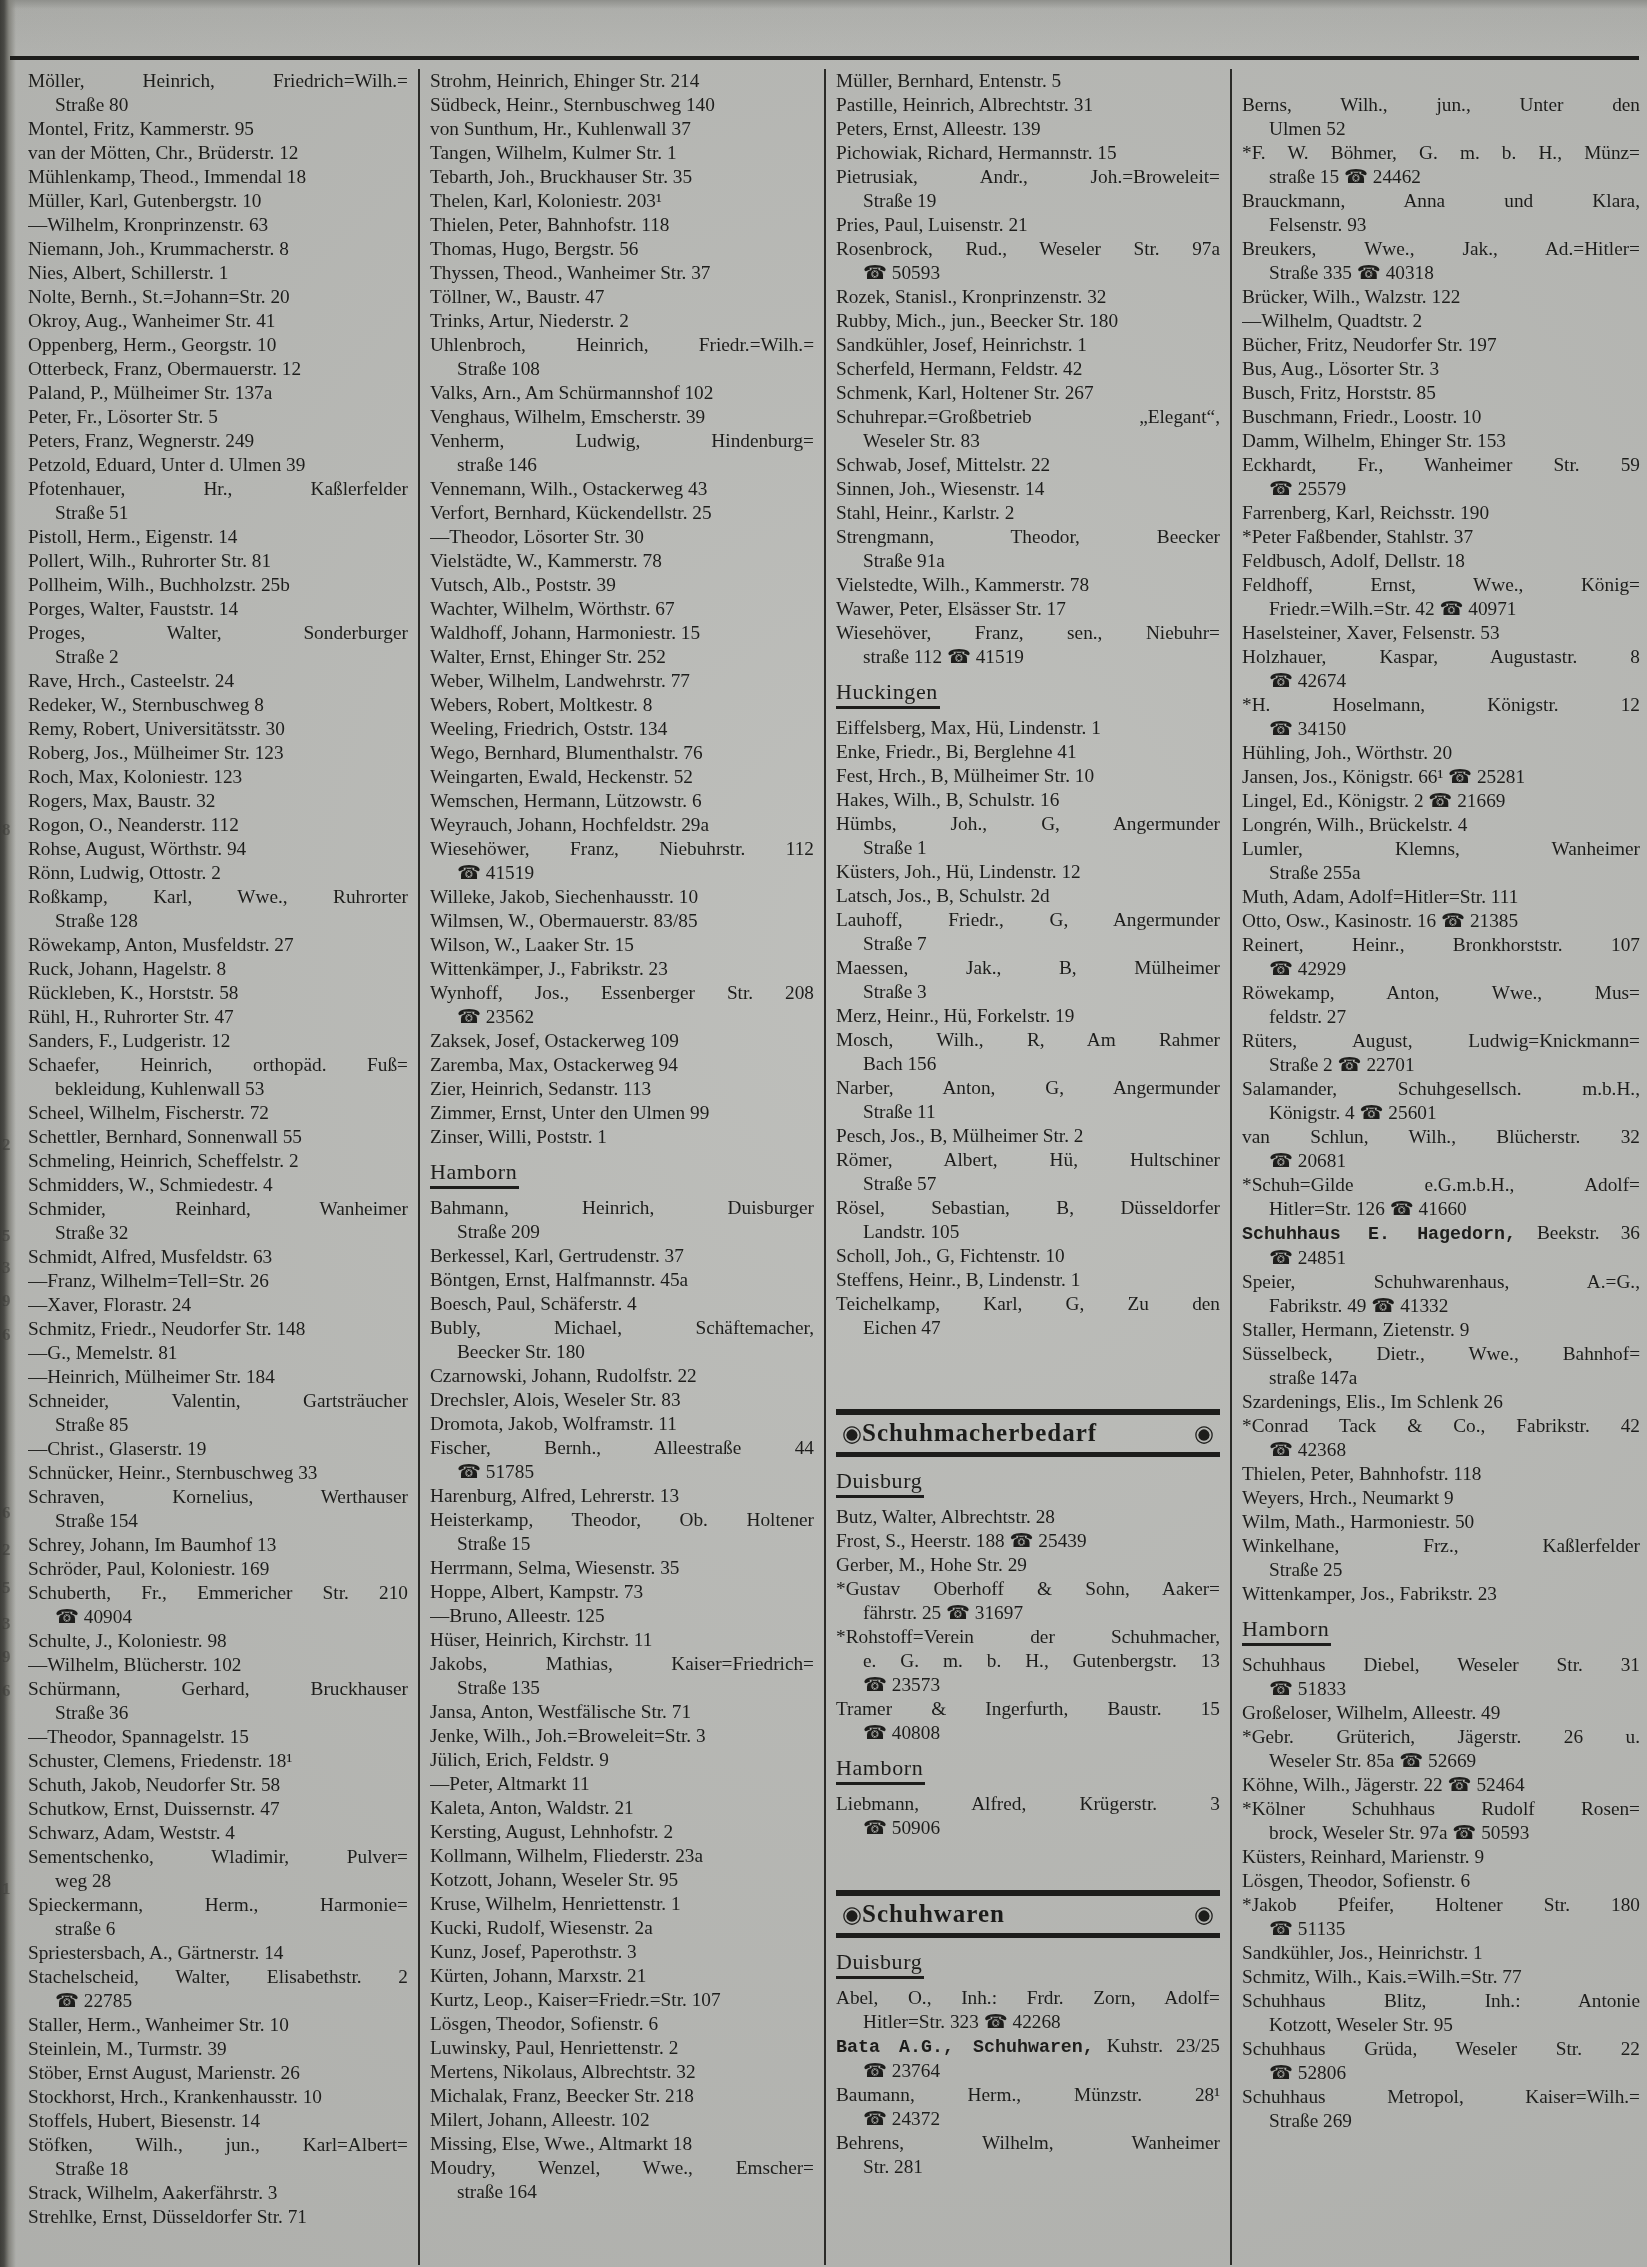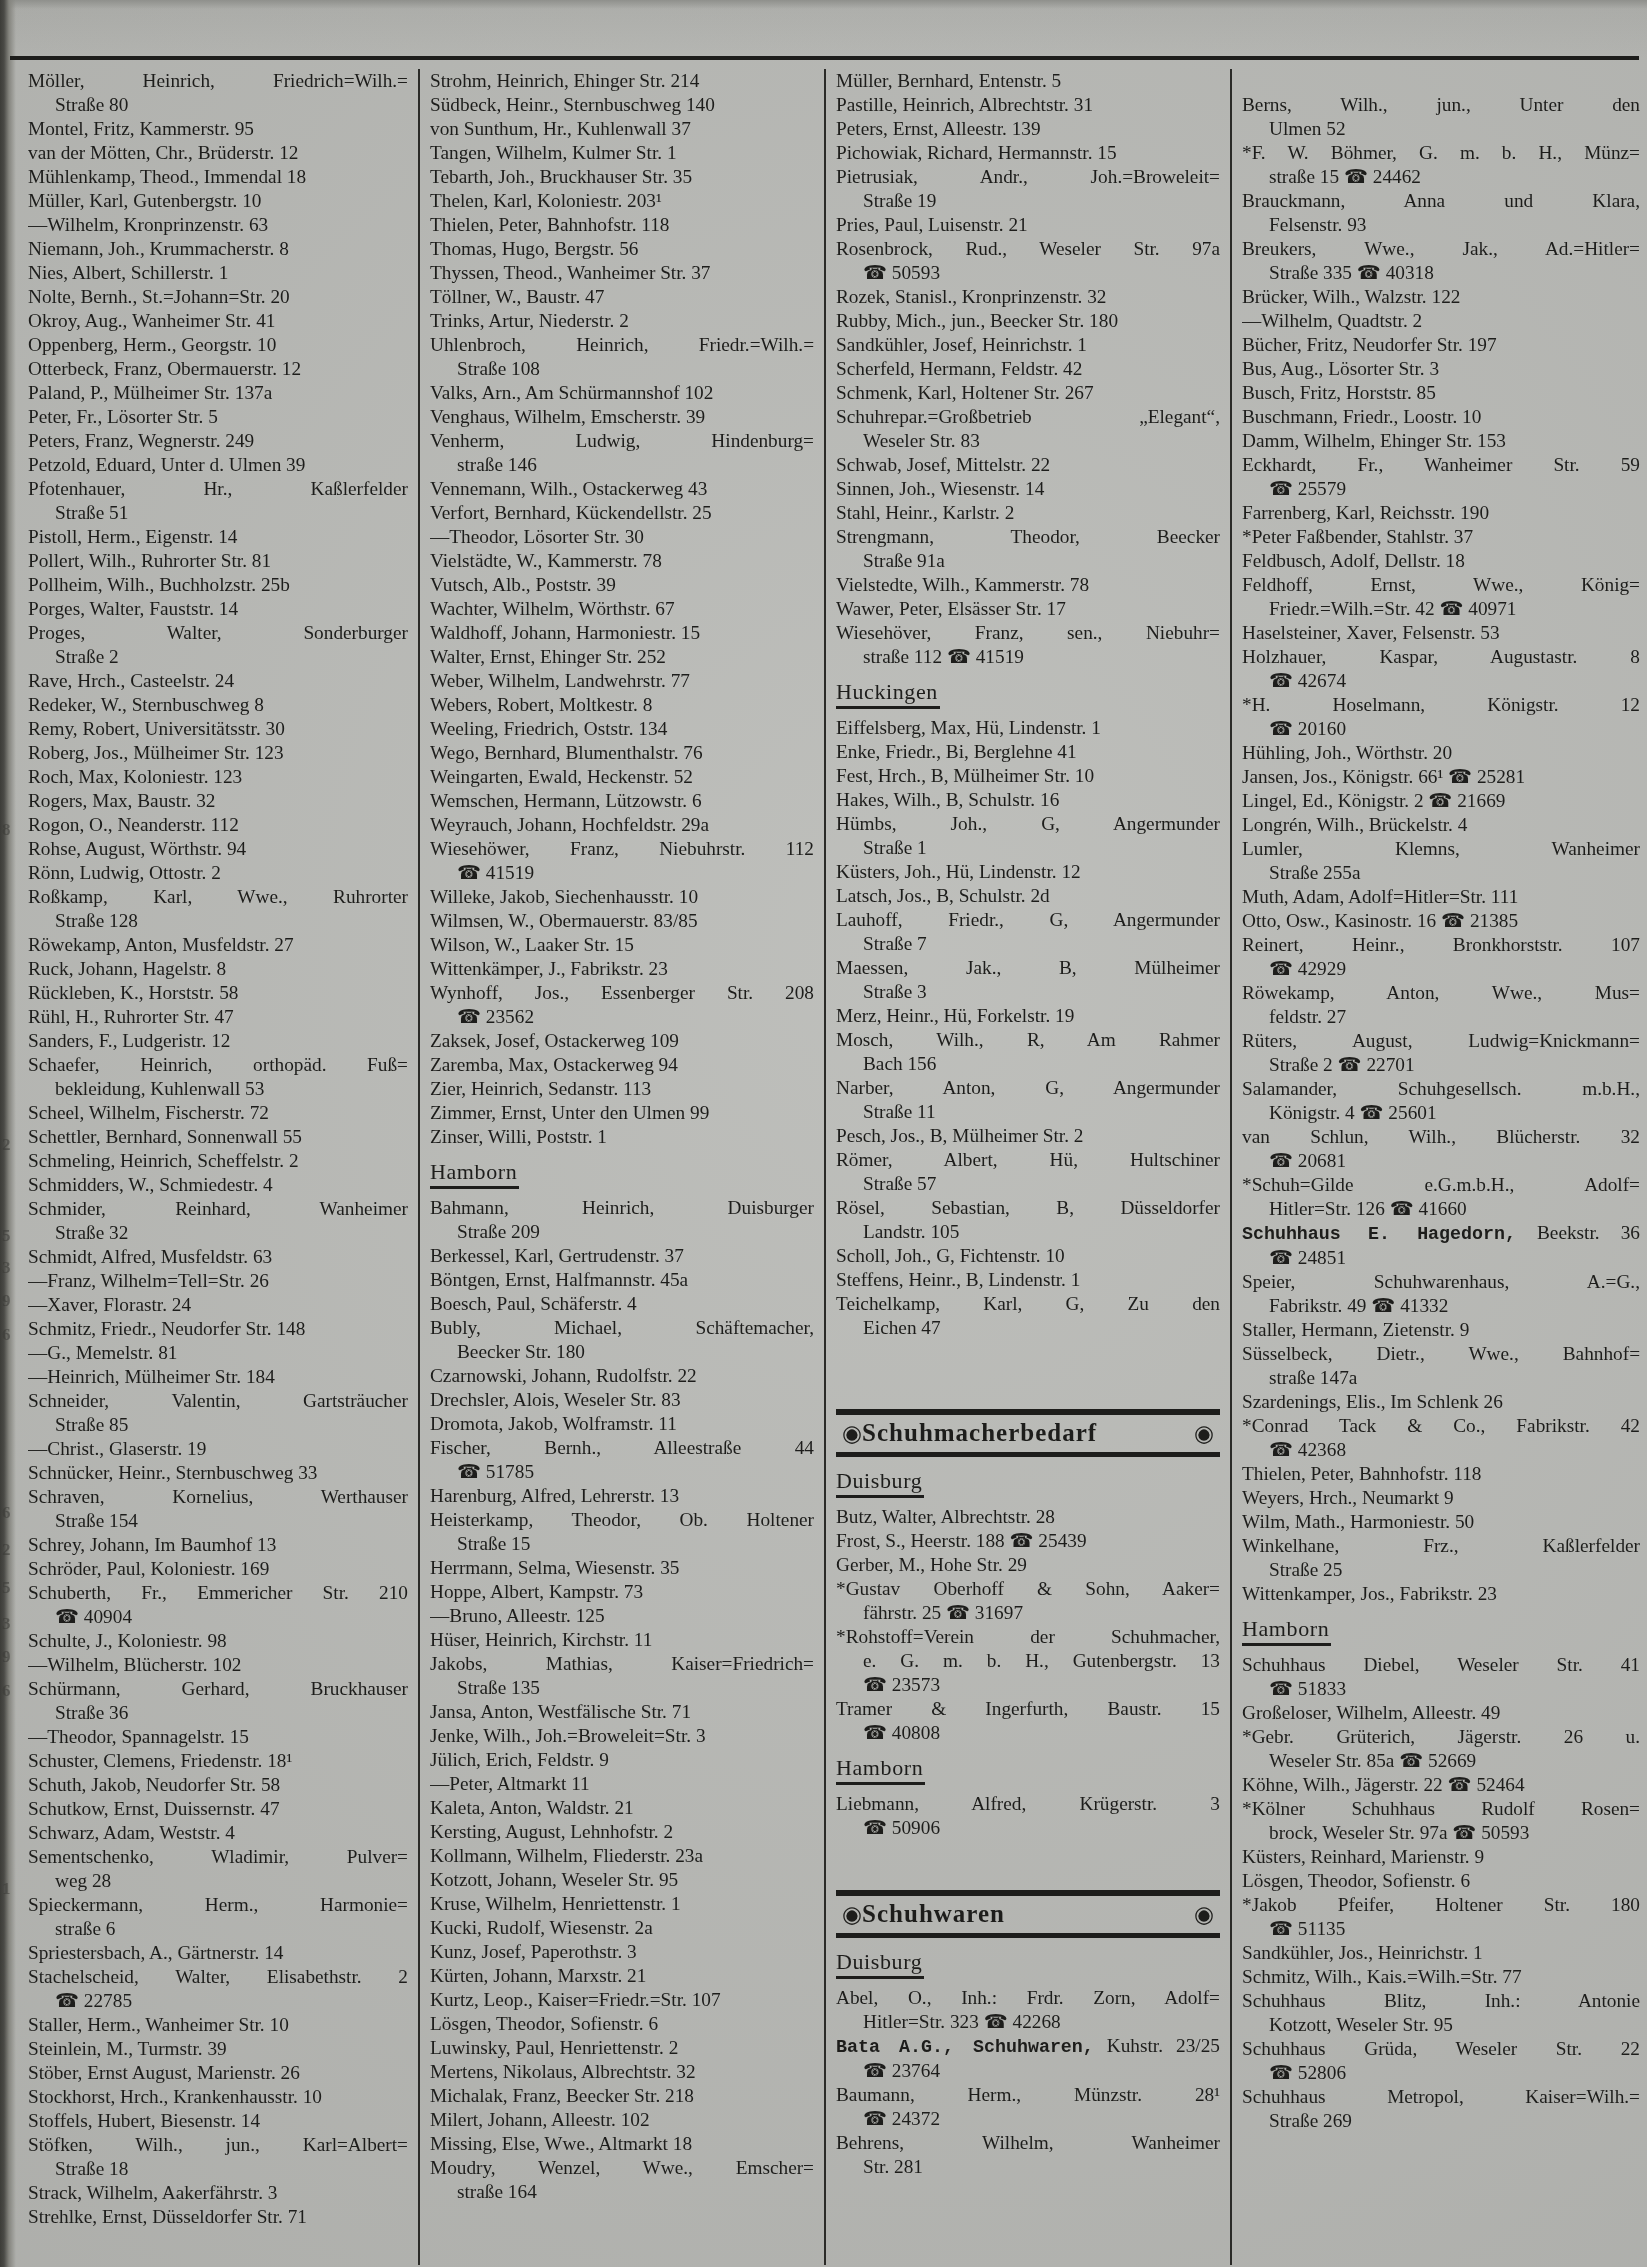--- a/index.html
+++ b/index.html
@@ -808,21 +808,21 @@
         </div>
         <div class="entry">
           <div class="line">Haselsteiner, Xaver, Felsenstr. 53</div>
         </div>
         <div class="entry">
           <div class="line j">Holzhauer, Kaspar, Augustastr. 8</div>
           <div class="line cont">☎ 42674</div>
         </div>
         <div class="entry">
           <div class="line j">*H. Hoselmann, Königstr. 12</div>
-          <div class="line cont">☎ 20160</div>
+          <div class="line cont">☎ 34150</div>
         </div>
         <div class="entry">
           <div class="line">Hühling, Joh., Wörthstr. 20</div>
         </div>
         <div class="entry">
           <div class="line">Jansen, Jos., Königstr. 66¹  ☎ 25281</div>
         </div>
         <div class="entry">
           <div class="line">Lingel, Ed., Königstr. 2  ☎ 21669</div>
         </div>
@@ -896,21 +896,21 @@
         </div>
         <div class="entry">
           <div class="line j">Winkelhane, Frz., Kaßlerfelder</div>
           <div class="line cont">Straße 25</div>
         </div>
         <div class="entry">
           <div class="line">Wittenkamper, Jos., Fabrikstr. 23</div>
         </div>
         <div class="sub-heading"><span>Hamborn</span></div>
         <div class="entry">
-          <div class="line j">Schuhhaus Diebel, Weseler Str. 41</div>
+          <div class="line j">Schuhhaus Diebel, Weseler Str. 31</div>
           <div class="line cont">☎ 51833</div>
         </div>
         <div class="entry">
           <div class="line">Großeloser, Wilhelm, Alleestr. 49</div>
         </div>
         <div class="entry">
           <div class="line j">*Gebr. Grüterich, Jägerstr. 26 u.</div>
           <div class="line cont">Weseler Str. 85a  ☎ 52669</div>
         </div>
         <div class="entry">

